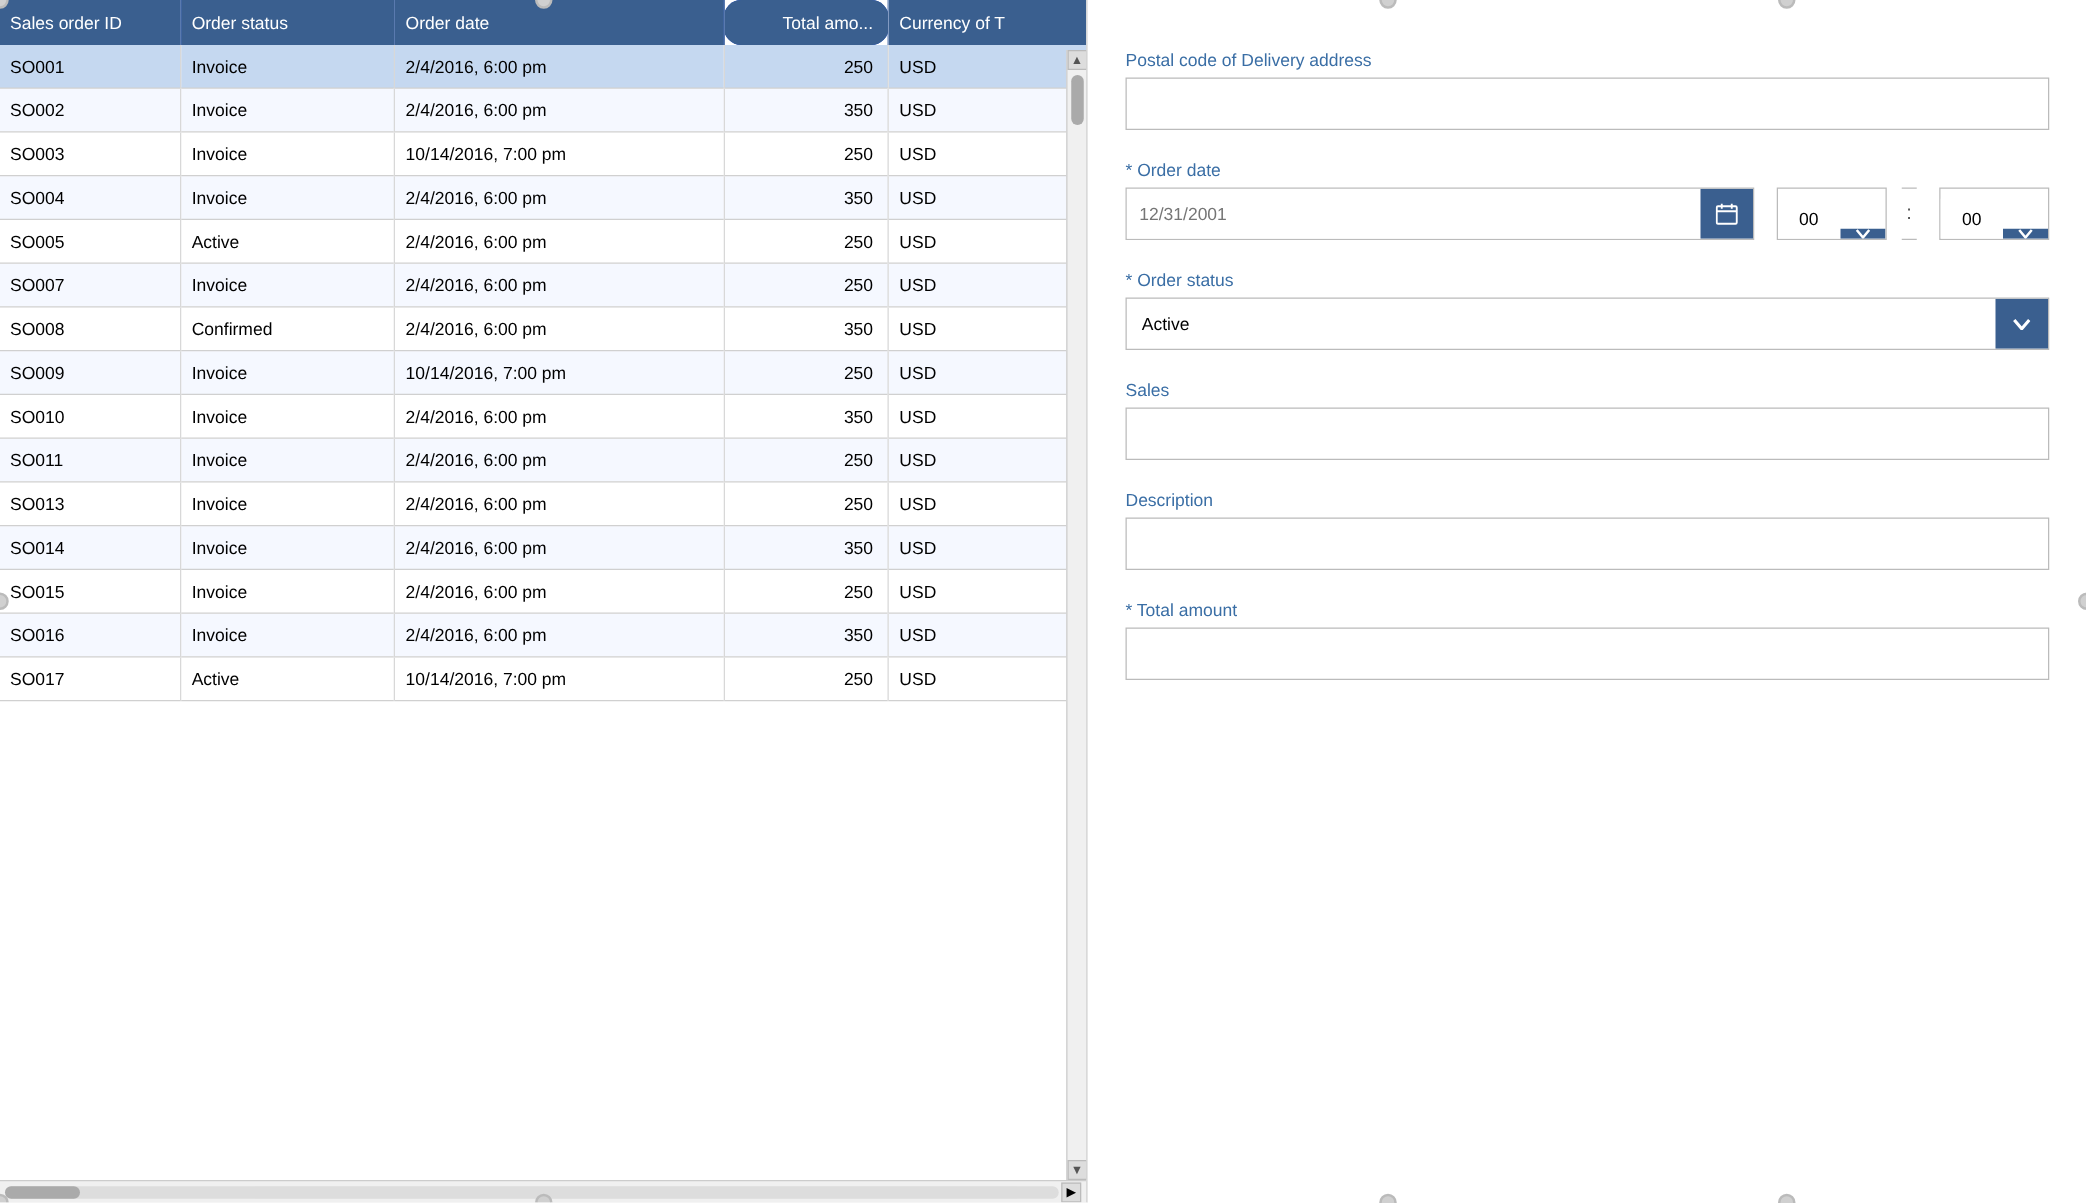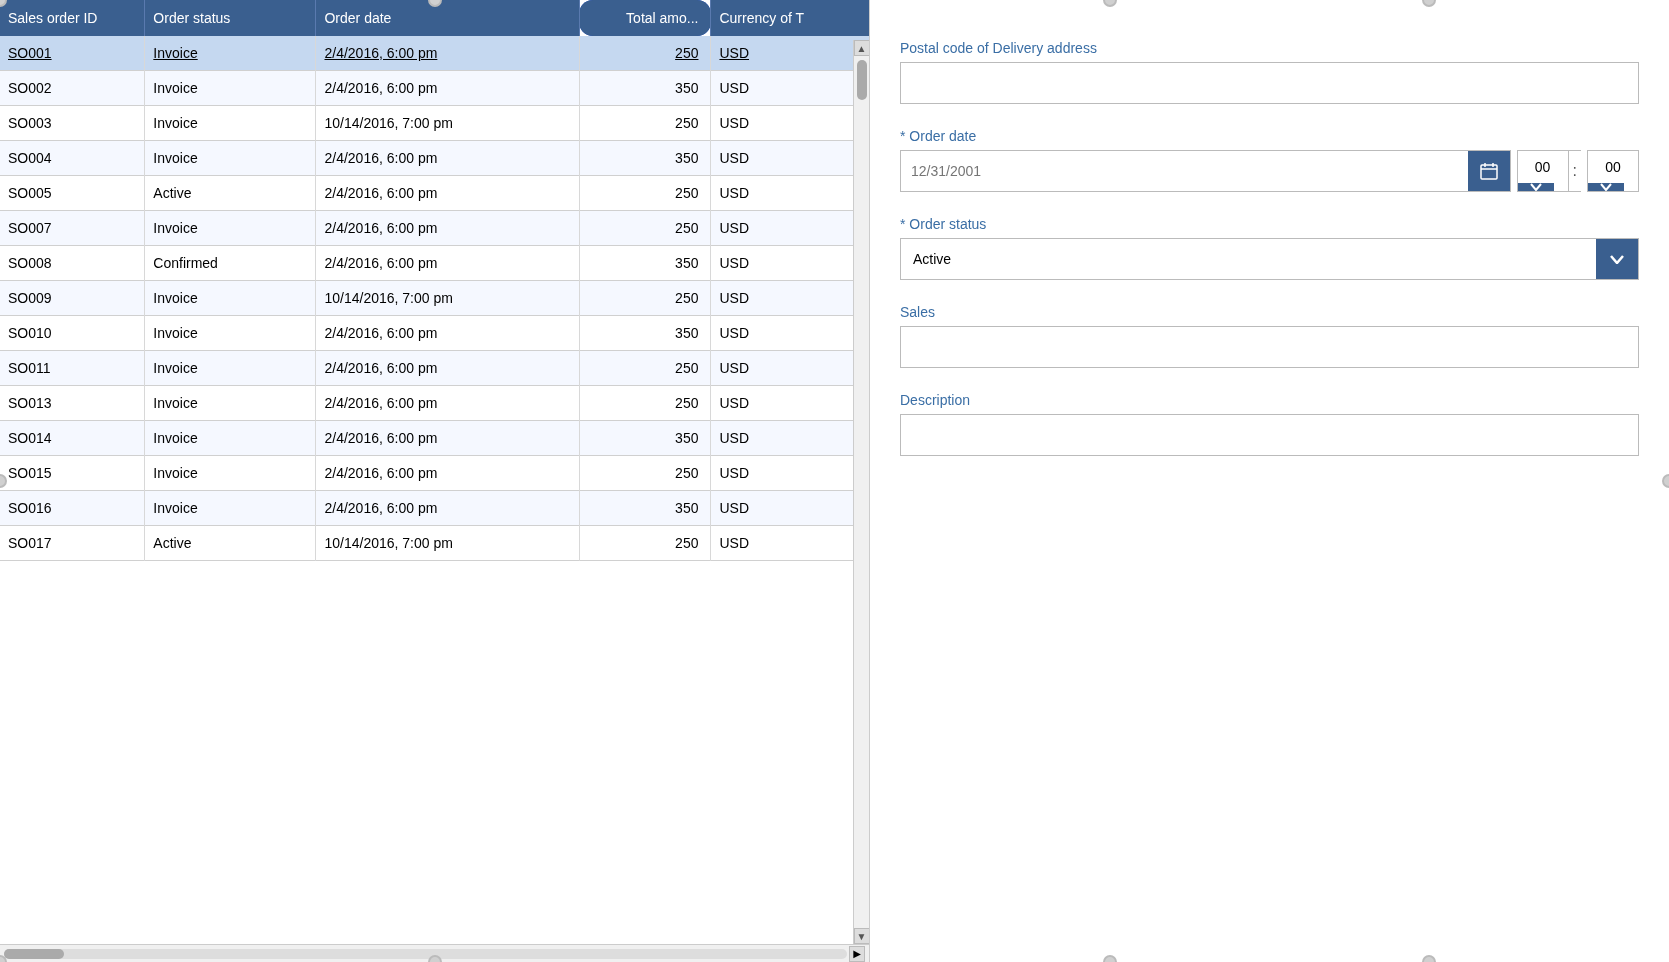--- a/index.html
+++ b/index.html
@@ -73,21 +73,20 @@
     tbody tr:nth-child(even) {
       background: #f5f8ff;
     }
 
     tbody tr:nth-child(odd) {
       background: #ffffff;
     }
 
     tbody tr.selected {
       background: #c5d8f0 !important;
-      text-decoration: underline;
     }
 
     tbody td {
       padding: 9px 8px;
       border-right: 1px solid #d8d8d8;
       white-space: nowrap;
       overflow: hidden;
       text-overflow: ellipsis;
     }
 
@@ -198,21 +197,21 @@
       padding: 8px 10px;
       font-size: 14px;
       outline: none;
       background: #fff;
     }
 
     
     .date-row {
       display: flex;
       align-items: stretch;
-      gap: 0;
+      gap: 12px;
     }
 
     .date-input-wrapper {
       flex: 1;
       display: flex;
       border: 1px solid #bbb;
       height: 42px;
       overflow: hidden;
     }
 
@@ -233,26 +232,25 @@
       display: flex;
       align-items: center;
       justify-content: center;
       color: white;
       font-size: 16px;
       flex-shrink: 0;
     }
 
     .time-select-wrapper {
       display: flex;
-      align-items: flex-start;
+      align-items: flex-end;
       border: 1px solid #bbb;
       height: 42px;
       margin-left: 6px;
       overflow: hidden;
-      flex-direction: column;
     }
 
     .time-input {
       width: 50px;
       border: none;
       padding: 8px 8px;
       font-size: 14px;
       text-align: center;
       outline: none;
     }
@@ -555,14 +553,18 @@
     <div class="form-field">
       <label class="form-label">Sales</label>
       <input type="text" class="form-input" value="" style="">
     </div>
 
     <div class="form-field">
       <label class="form-label">Description</label>
       <input type="text" class="form-input" value="" style="">
     </div>
 
+    <div class="form-field">
+      <label class="form-label required">Total amount</label>
+      <input type="text" class="form-input" value="" style="">
+    </div>
   </div>
 </div>
 
 </body></html>

